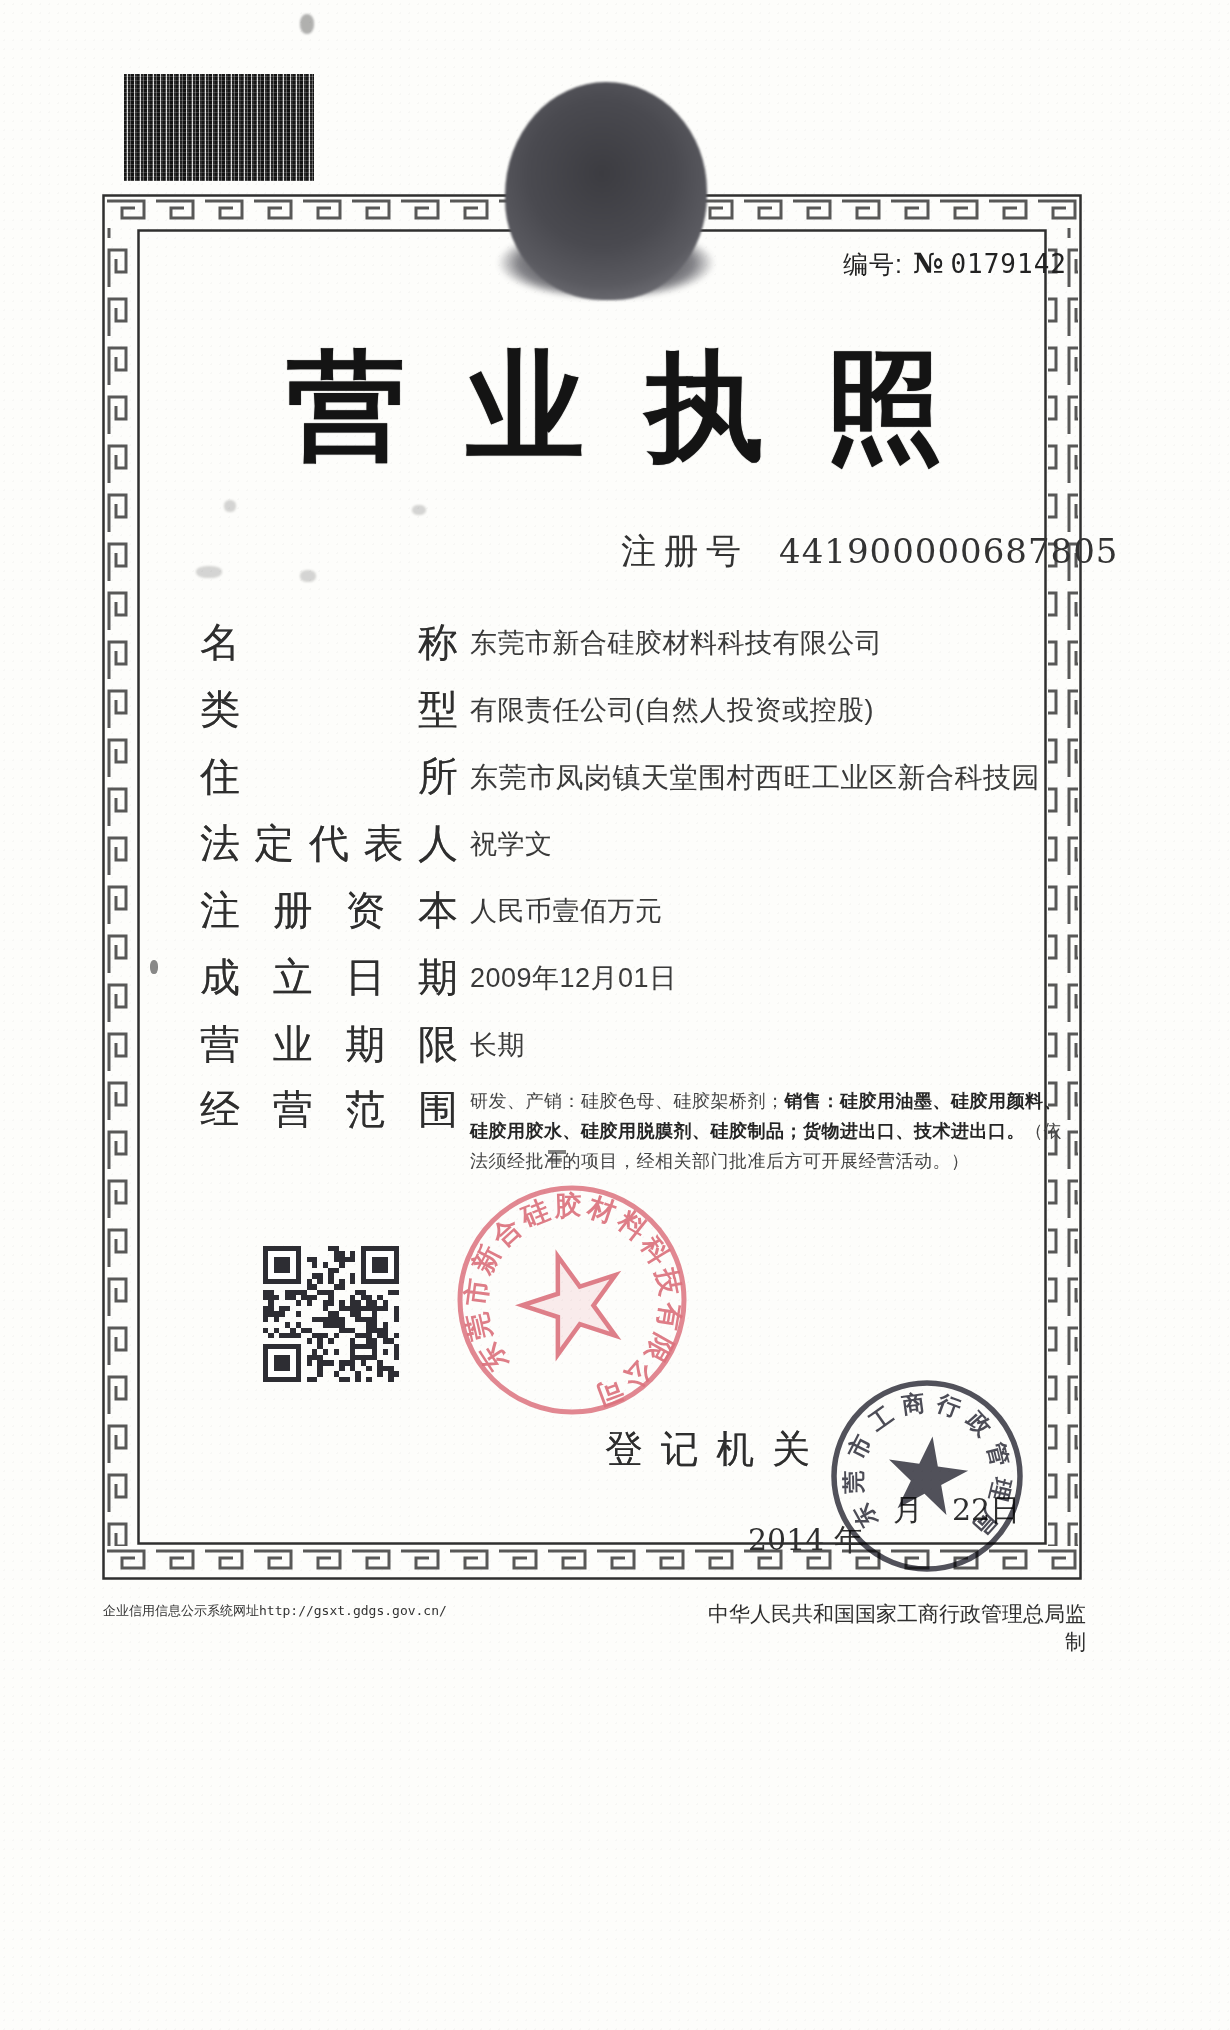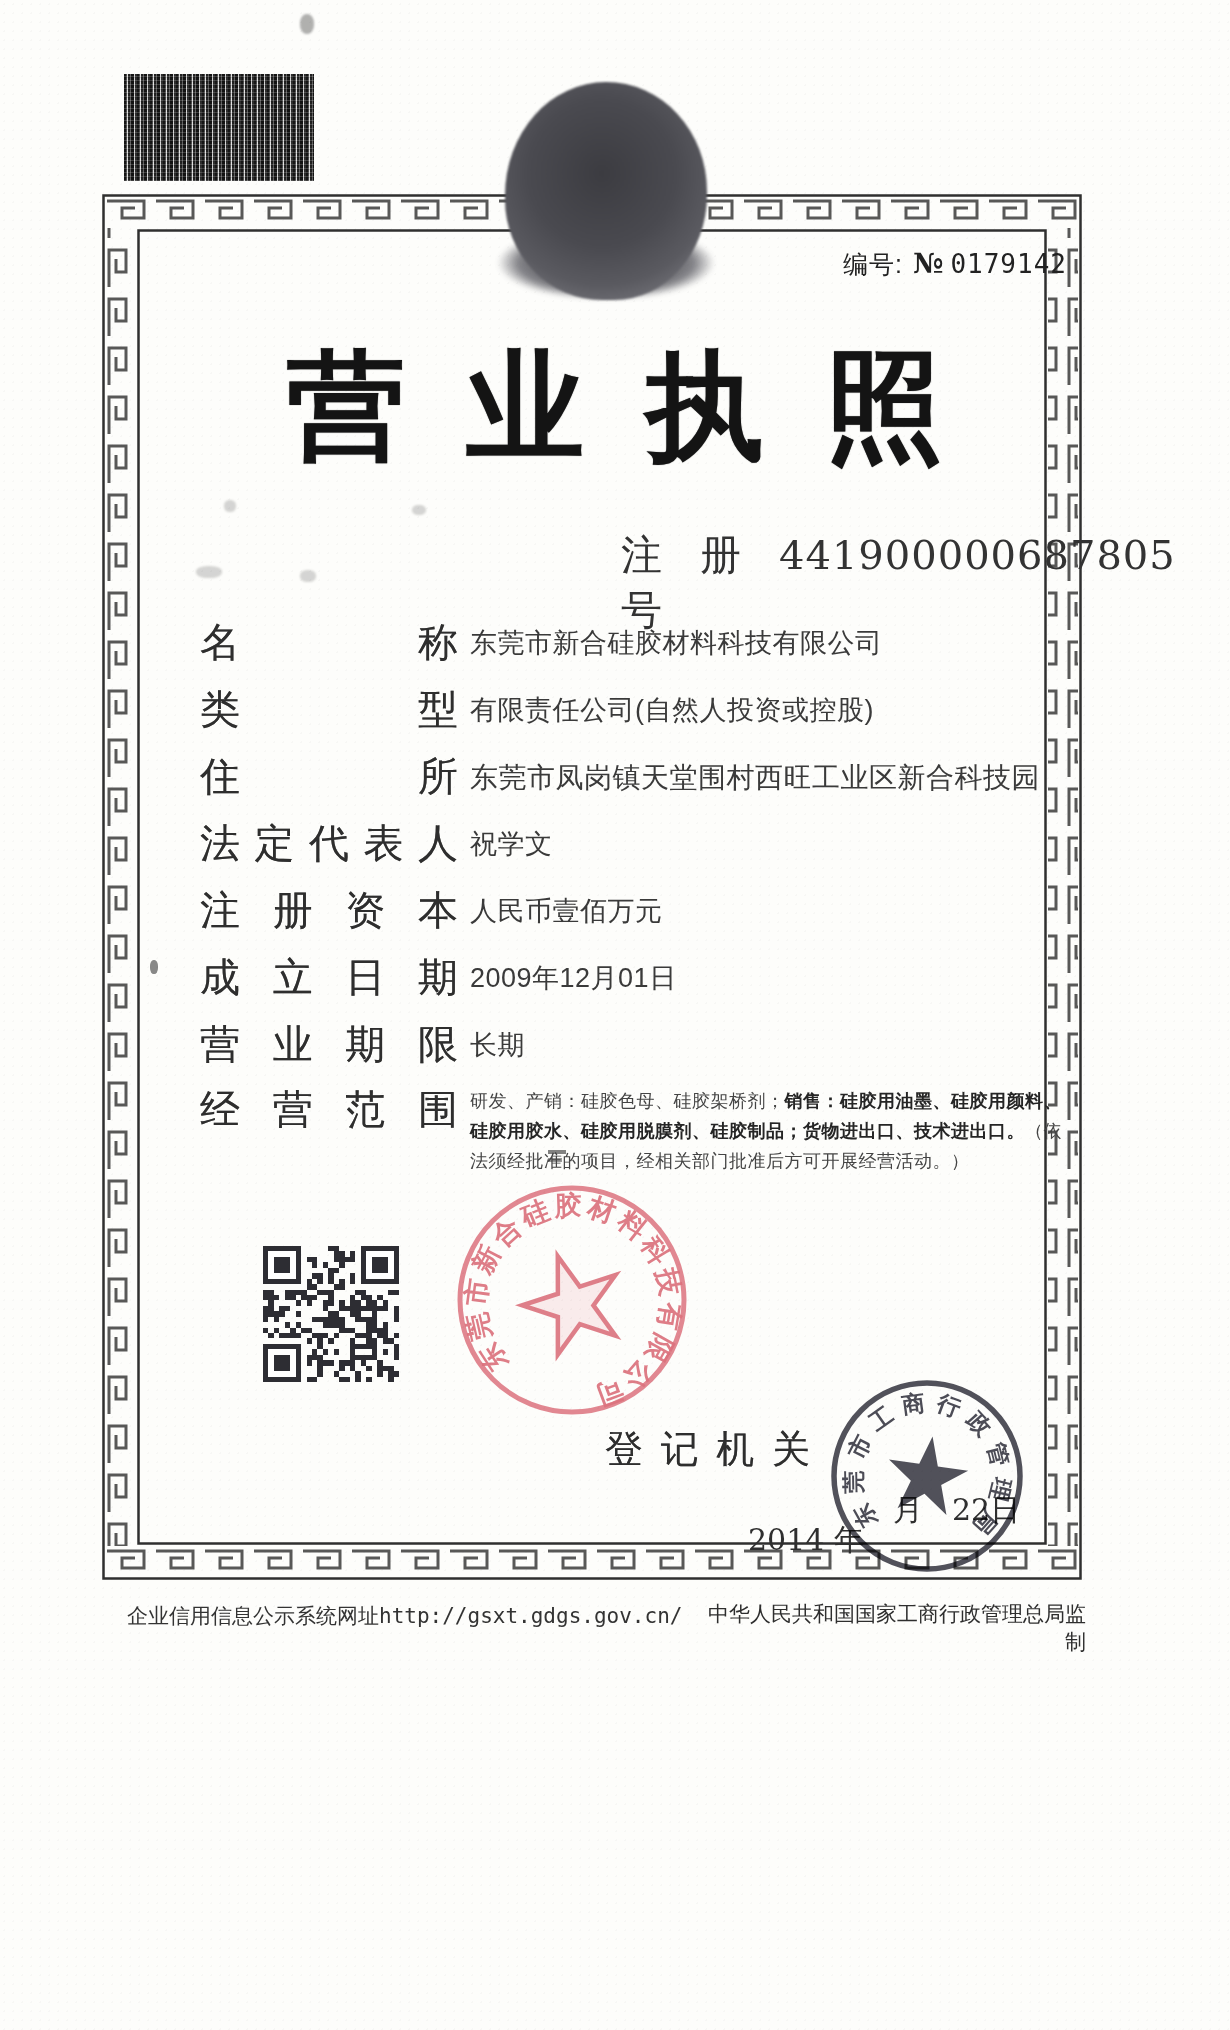--- a/index.html
+++ b/index.html
@@ -47,26 +47,26 @@
   .title{
     position:absolute;left:50%;top:328px;transform:translateX(-50%);
     margin:0;z-index:5;white-space:nowrap;
     font-size:118px;font-weight:900;color:#141414;
     letter-spacing:.52em;padding-left:.52em;
     text-shadow:0 0 1px rgba(0,0,0,.65);
     text-align:right;
   }
   .regno{position:absolute;left:621px;top:528px;z-index:5;display:flex;align-items:baseline;}
   .regno-label{
-    display:inline-block;width:120px;font-size:41px;color:#333;
+    display:inline-block;width:120px;font-size:35px;color:#333;
     text-align:justify;text-align-last:justify;
   }
   .regno-value{
     margin-left:38px;font-family:"DejaVu Serif",serif;
-    font-size:40px;letter-spacing:1px;color:#333;
+    font-size:34px;letter-spacing:1px;color:#333;
   }
   .row{position:absolute;left:0;top:0;width:1230px;z-index:5;}
   .row .label{
     position:absolute;left:200px;width:258px;
     font-size:40px;font-weight:500;color:#2e2e2e;
     text-align:justify;text-align-last:justify;
     text-shadow:0 0 .5px rgba(0,0,0,.5);
   }
   .row .value{
     position:absolute;left:470px;top:10px;width:610px;
@@ -85,21 +85,21 @@
     text-shadow:0 0 .5px rgba(0,0,0,.5);
   }
   .date-line{position:absolute;left:0;top:1490px;width:1230px;z-index:5;color:#2f2f2f;}
   .date-line span{position:absolute;font-size:30px;font-family:"DejaVu Serif",serif;}
   .date-year{left:748px;margin-top:30px;}
   .date-month{left:893px;}
   .date-day{left:952px;}
   
   .footer-left{
     position:absolute;left:103px;top:1602px;z-index:5;
-    font-family:"DejaVu Sans Mono",monospace;font-size:21px;color:#333;margin-left:24px;
+    font-family:"DejaVu Sans Mono",monospace;font-size:13px;color:#333;
   }
   .footer-right{
     position:absolute;left:700px;top:1600px;width:386px;z-index:5;
     text-align:right;font-size:21px;color:#2e2e2e;font-weight:500;
   }
   
   .smudge{position:absolute;border-radius:45%;background:rgba(70,70,70,.22);filter:blur(1px);z-index:3;}
   .sm1{left:300px;top:14px;width:14px;height:20px;background:rgba(60,60,60,.4);}
   .sm2{left:224px;top:500px;width:12px;height:12px;}
   .sm3{left:412px;top:505px;width:14px;height:10px;}

